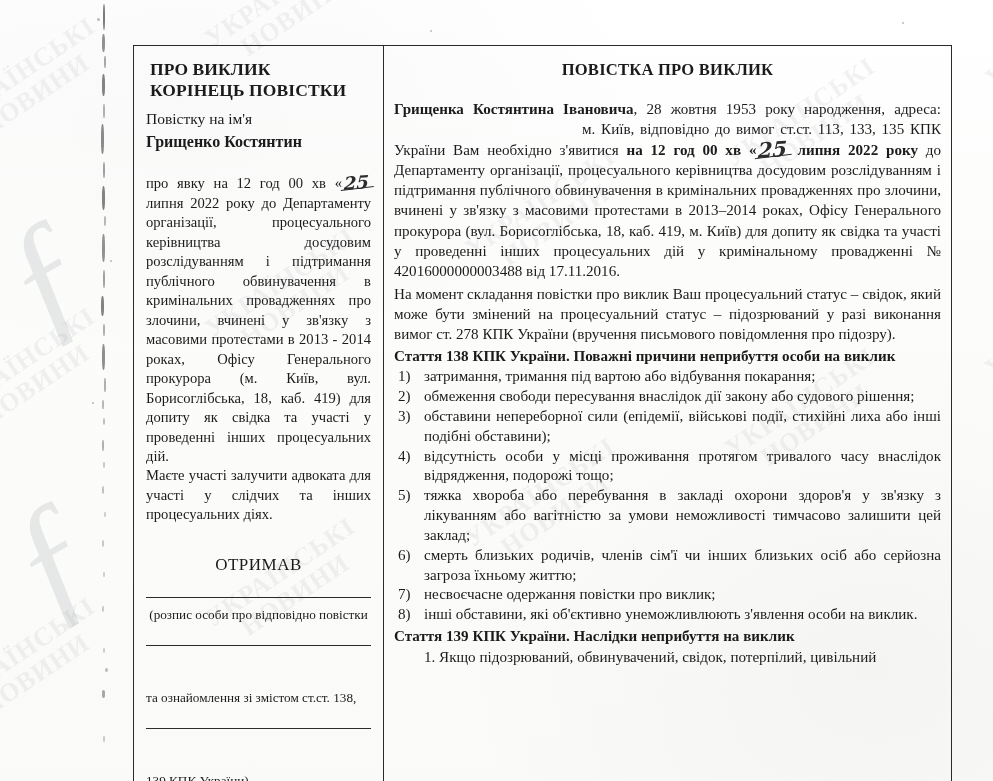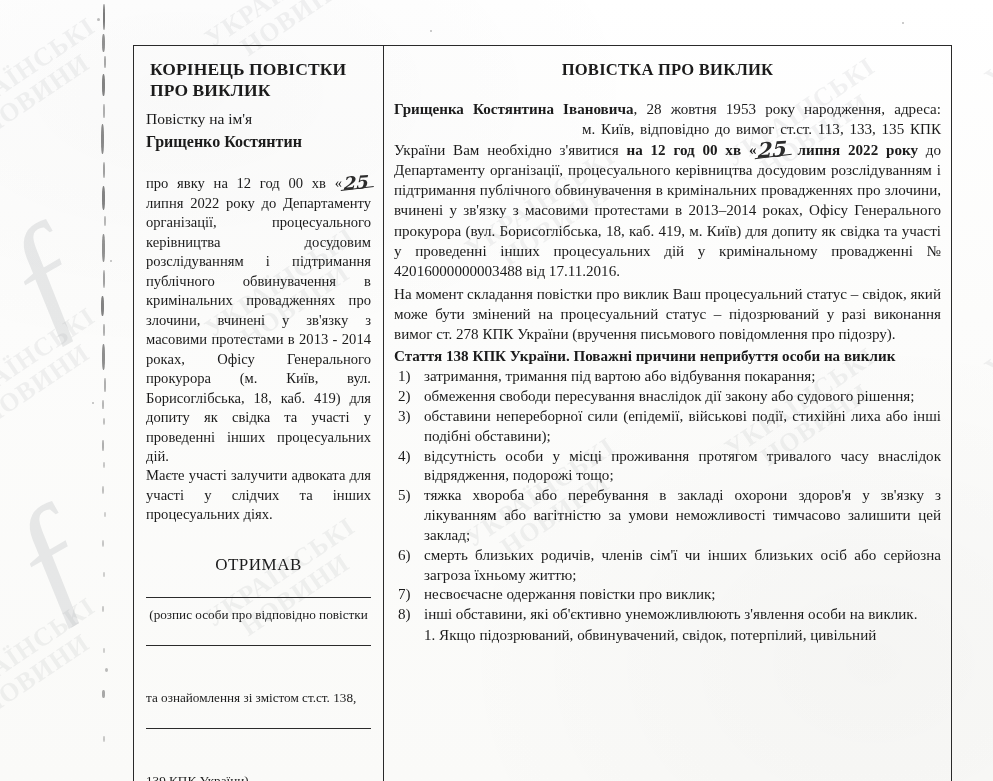--- a/index.html
+++ b/index.html
@@ -338,22 +338,22 @@
   <div class="speck" style="left:92px;  top:402px; width:2px; height:2px;"></div>
   <div class="speck" style="left:105px; top:668px; width:3px; height:4px;"></div>
   <div class="speck" style="left:430px; top:30px;  width:2px; height:2px;"></div>
   <div class="speck" style="left:902px; top:22px;  width:2px; height:2px;"></div>
 
   <div class="doc-table">
 
     <div class="col-left">
 
       <div class="l-title">
+        <div>ПРО ВИКЛИК</div>
         <div>КОРІНЕЦЬ ПОВІСТКИ</div>
-        <div>ПРО ВИКЛИК</div>
       </div>
 
       <div class="l-sub">Повістку на ім'я</div>
 
       <div class="l-name">
         <div>Грищенко Костянтин</div>
       </div>
 
       <div class="l-body">
         <p><span>про явку на 12 год 00 хв «</span><span class="hw hw-sm">25</span><span> липня 2022 року до Департаменту організації, процесуального керівництва досудовим розслідуванням і підтримання публічного обвинувачення в кримінальних провадженнях про злочини, вчинені у зв'язку з масовими протестами в 2013 - 2014 роках, Офісу Генерального прокурора (м. Київ, вул. Борисоглібська, 18, каб. 419) для допиту як свідка та участі у проведенні інших процесуальних дій.</span></p>
@@ -411,18 +411,19 @@
         <li>
             <span class="num">7)</span>
             <span class="txt">несвоєчасне одержання повістки про виклик;</span>
           </li>
         <li>
             <span class="num">8)</span>
             <span class="txt">інші обставини, які об'єктивно унеможливлюють з'явлення особи на виклик.</span>
           </li>
       </ol>
 
+      <div class="article-head">Стаття 139 КПК України. Наслідки неприбуття на виклик</div>
 
       <div class="list-intro">1. Якщо підозрюваний, обвинувачений, свідок, потерпілий, цивільний</div>
     </div>
   </div>
 
 </div>
 
 </body></html>

